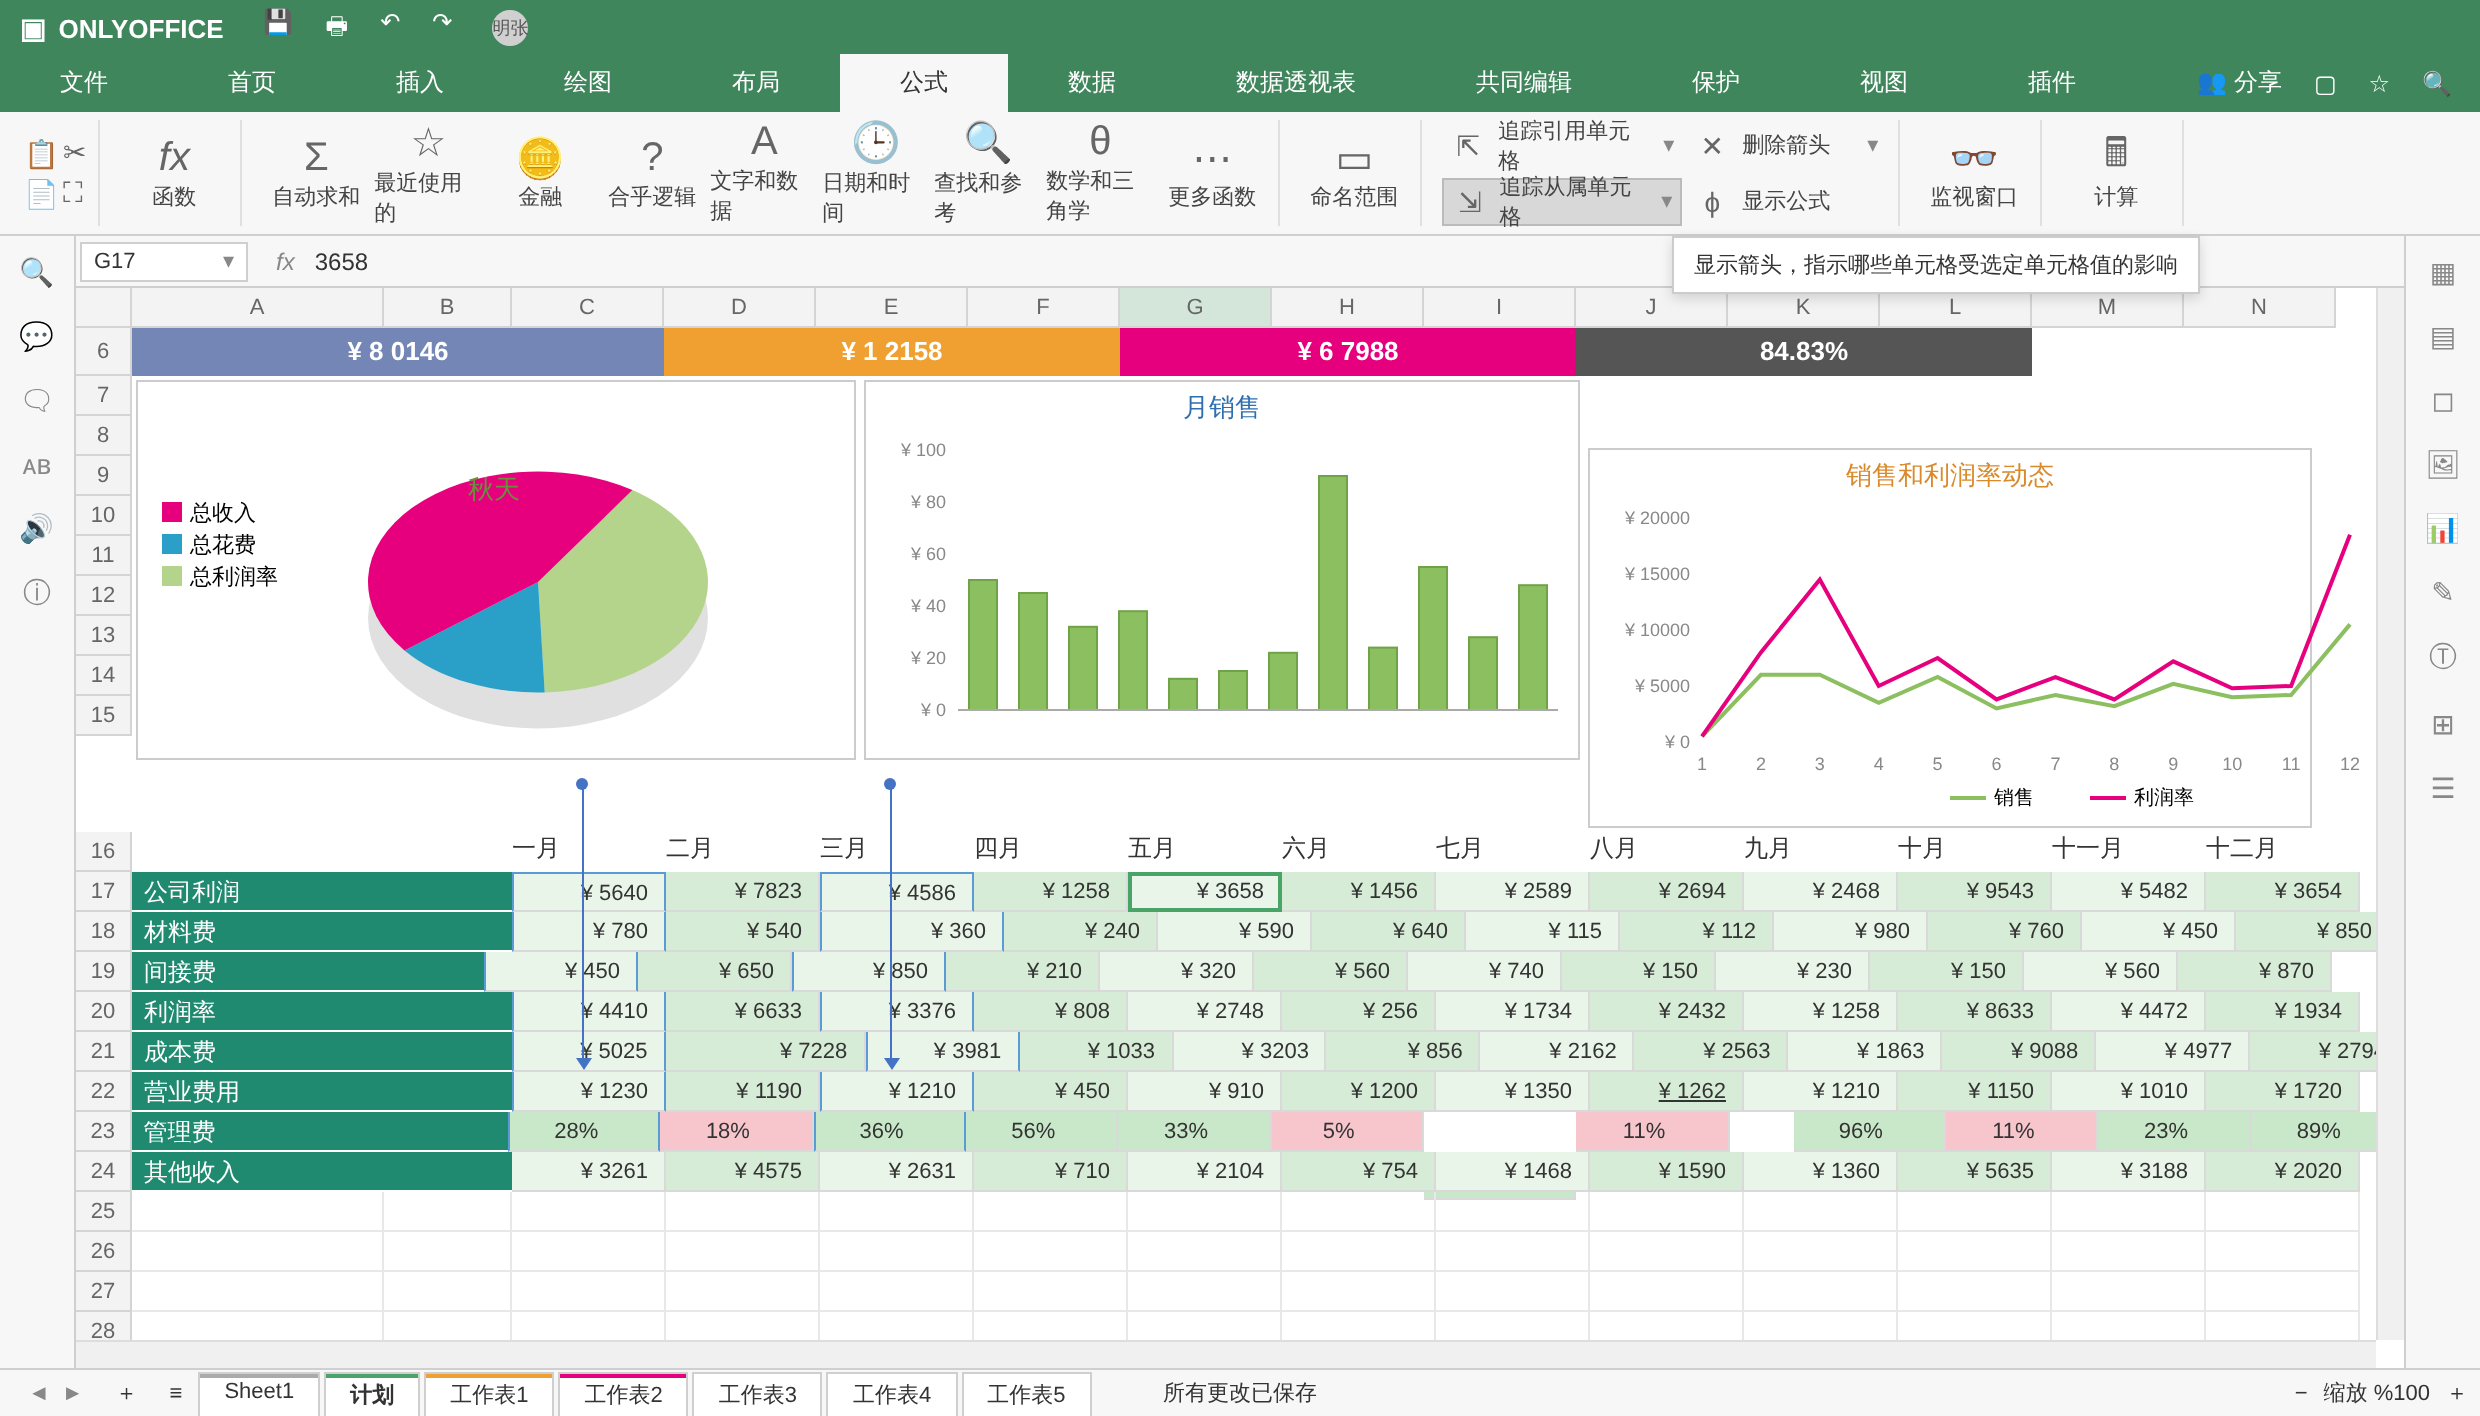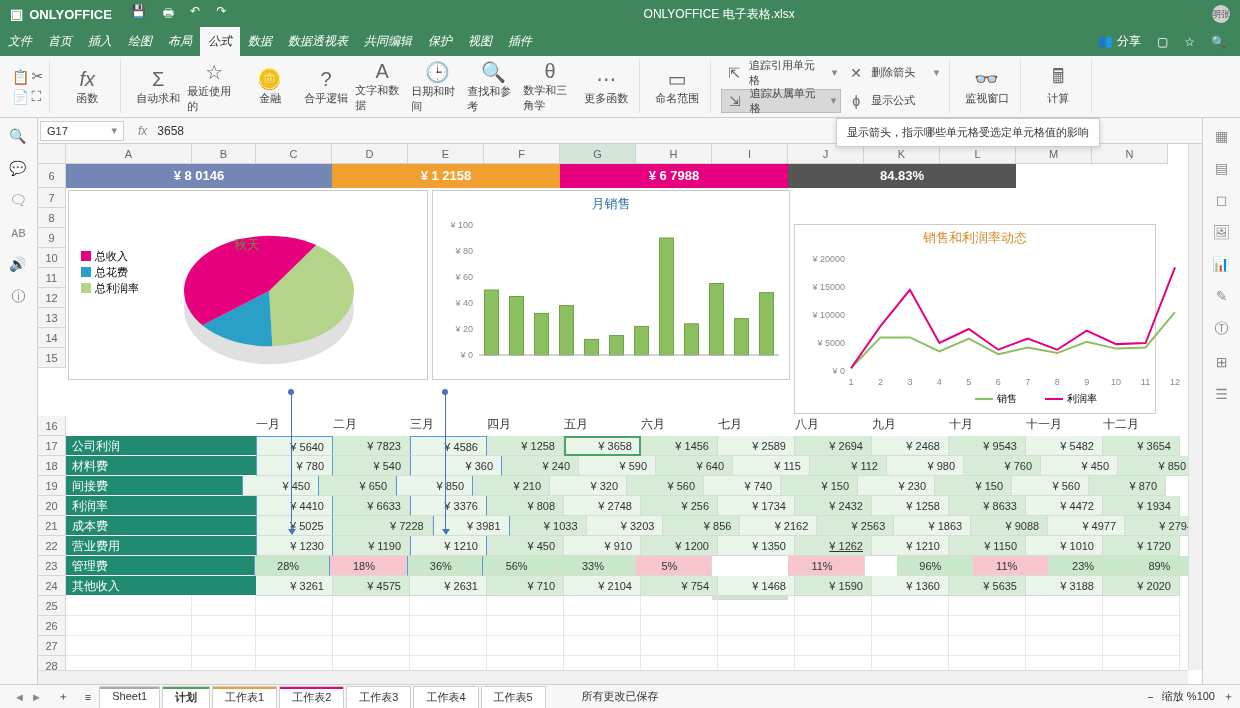--- a/index.html
+++ b/index.html
@@ -11,21 +11,21 @@
 .titlebar .brand::before { content:"▣"; font-size:14px; }
 .titlebar .qat { display: flex; gap: 16px; padding: 0 10px; }
 .titlebar .qat span { cursor:pointer; }
 .titlebar .filename { flex: 1; text-align: center; }
 .titlebar .right-icons { display:flex; gap:12px; padding:0 10px; align-items:center;}
 .titlebar .avatar { width:18px; height:18px; border-radius:50%; background:#d0d0d0; color:#555; display:flex; align-items:center; justify-content:center; font-size:9px;}
 
 
 .tabbar { height: 28px; background: #40865c; display: flex; align-items: flex-end; color: #fff; font-size: 12px; justify-content:space-between;}
 .tabbar .tabs { display:flex; }
-.tabbar .tab { padding: 6px 8px; cursor: pointer; font-style: italic; }
+.tabbar .tab { padding: 6px 30px; cursor: pointer; }
 .tabbar .tab.active { background: #f7f7f7; color: #333; }
 .tabbar .right-set { display:flex; gap:16px; padding:0 14px 6px 0; align-items:center;}
 
 
 .ribbon { height: 62px; background: #f7f7f7; border-bottom: 1px solid #cfcfcf; display: flex; align-items: stretch; padding: 4px 6px; gap: 4px; position:relative; }
 .rgroup { display:flex; align-items:center; border-right:1px solid #e0e0e0; padding:0 6px; gap:2px;}
 .rgroup:last-child{border-right:none;}
 .rcolsmall { display:flex; flex-direction:column; gap:4px; justify-content:center;}
 .rbtn { display:flex; flex-direction:column; align-items:center; justify-content:center; width:54px; height:52px; cursor:pointer; font-size:11px; color:#444;}
 .rbtn .ico { font-size:20px; color:#666; height:24px; display:flex; align-items:center;}
@@ -97,21 +97,20 @@
 <div class="titlebar">
   <div class="brand">
       <span>ONLYOFFICE</span>
     </div>
   <div class="qat">
     <span>💾</span>
     <span>🖶</span>
     <span>↶</span>
     <span>↷</span>
   </div>
-  <div class="filename">ONLYOFFICE 电子表格.xlsx</div>
   <div class="right-icons">
     <span class="avatar">明张</span>
   </div>
 </div>
 
 <div class="tabbar">
   <div class="tabs" id="tabs">
       <div class="tab">文件</div>
       <div class="tab">首页</div>
       <div class="tab">插入</div>

